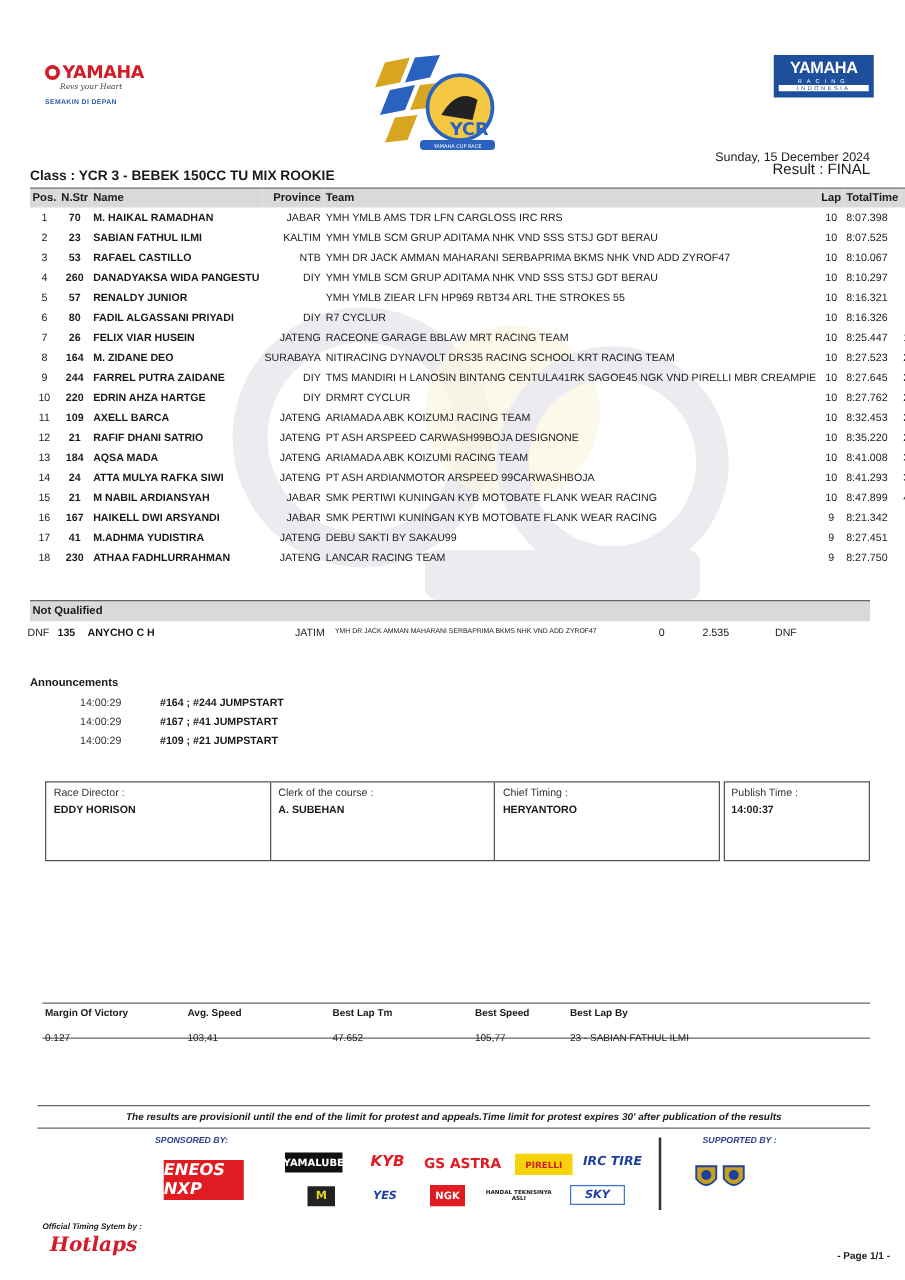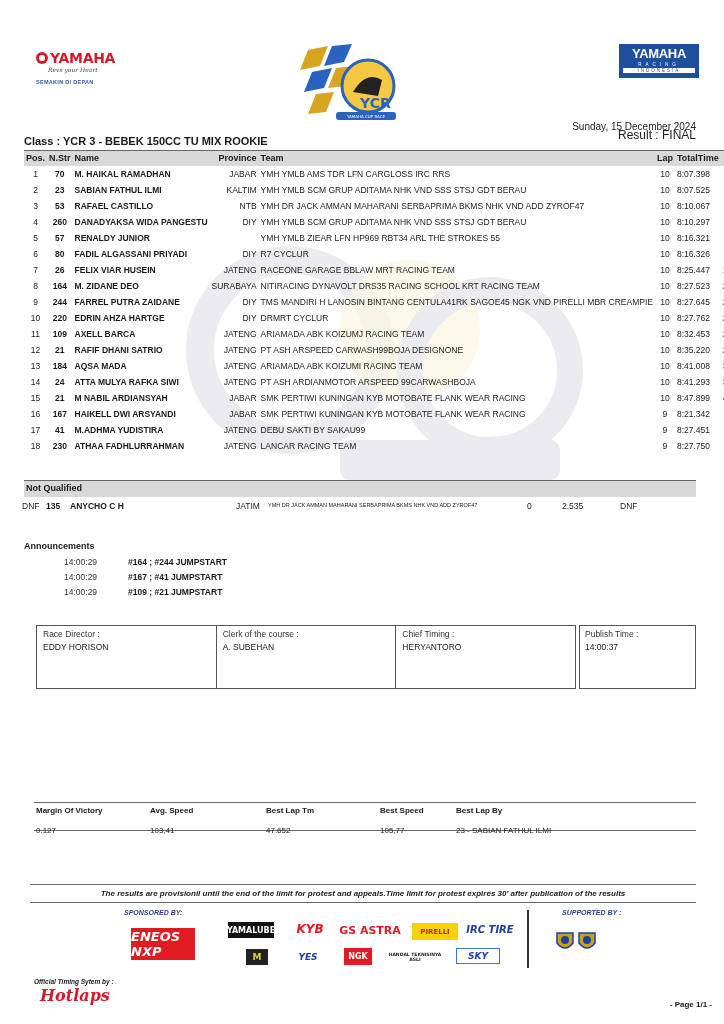--- a/index.html
+++ b/index.html
@@ -52,21 +52,21 @@
   .ann-title { left: 24px; top: 541px; font-size: 9px; font-weight: bold; }
   .ann-row { left: 24px; height: 14px; width: 300px; font-size: 8.5px; }
   .ann-row .t { position: absolute; left: 40px; color: #333; }
   .ann-row .m { position: absolute; left: 104px; font-weight: bold; }
 
   
   .officials { left: 36px; top: 625px; width: 540px; height: 64px; display: flex; border: 1px solid #555; }
   .off-cell { flex: 1; border-right: 1px solid #555; padding: 3px 6px; }
   .off-cell:last-child { border-right: none; }
   .off-label { font-size: 8.5px; color: #333; }
-  .off-value { font-size: 8.5px; font-weight: normal; margin-top: 3px; }
+  .off-value { font-size: 8.5px; font-weight: bold; margin-top: 3px; }
   .publish { left: 579px; top: 625px; width: 117px; height: 64px; border: 1px solid #555; padding: 3px 5px; }
 
   
   .stats { left: 34px; top: 802px; width: 662px; height: 29px; border-top: 1.5px solid #666; border-bottom: 1.5px solid #666; }
   .stat { position: absolute; top: 3px; }
   .stat .sl { font-size: 8px; font-weight: bold; white-space: nowrap; }
   .stat .sv { font-size: 8px; margin-top: 11px; white-space: nowrap; }
 
   
   .disclaimer { left: 30px; top: 884px; width: 666px; height: 19px; border-top: 1.5px solid #666; border-bottom: 1.5px solid #666; text-align: center; font-size: 8px; font-weight: bold; font-style: italic; padding-top: 4px; }

